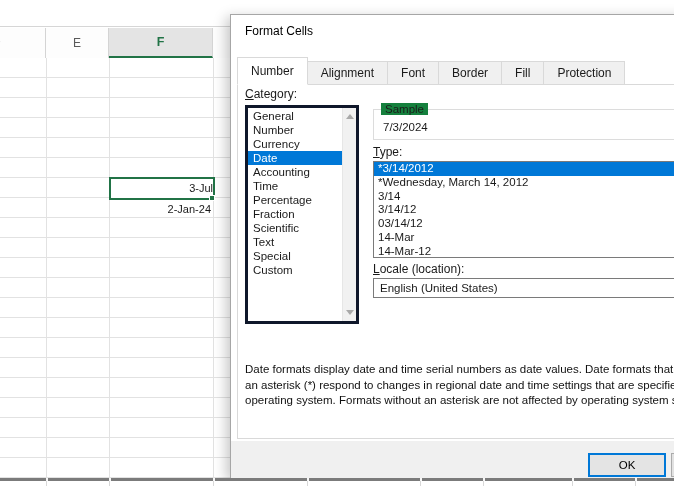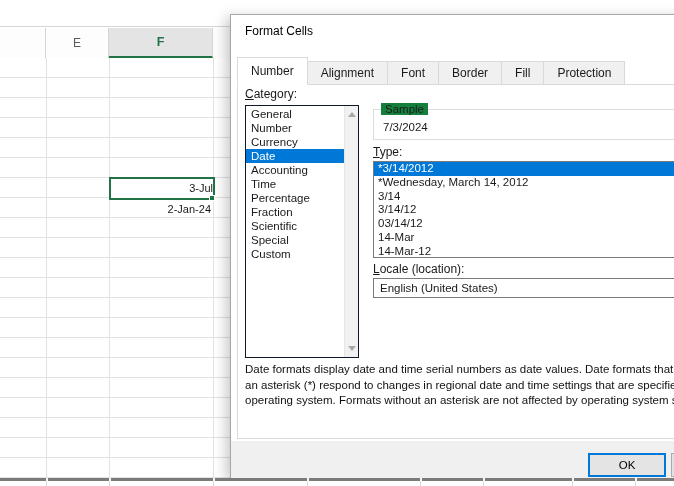--- a/index.html
+++ b/index.html
@@ -43,21 +43,21 @@
   .tabs{position:absolute;left:6px;top:42px;height:28px;display:flex;align-items:flex-end;}
   .tab{height:24px;padding:0 13px;background:#f0f0f0;border:1px solid #d9d9d9;border-left:none;
     font-size:12px;line-height:22px;color:#1a1a1a;}
   .tab:first-child{border-left:1px solid #d9d9d9;}
   .tab.active{height:28px;background:#fff;border:1px solid #d9d9d9;border-bottom:1px solid #fff;
     line-height:26px;position:relative;z-index:2;}
   .pane{position:absolute;left:6px;top:69px;width:508px;height:355px;border:1px solid #d9d9d9;background:#fff;}
   .label-key{position:absolute;font-size:12px;color:#1a1a1a;}
   .label-key::first-letter{text-decoration:underline;}
   .cat-label{left:14px;top:72px;}
-  .cat-list{position:absolute;left:14px;top:90px;width:114px;height:253px;border:1px solid #0f172a;background:#fff;}
+  .cat-list{position:absolute;left:14px;top:90px;width:114px;height:219px;border:3px solid #0f172a;background:#fff;}
   .cat-items{position:absolute;left:0;top:1px;right:14px;bottom:0;overflow:hidden;}
   .cat-item{font-size:11.5px;line-height:14px;padding-left:5px;white-space:nowrap;}
   .cat-item.selected{background:var(--blue);color:#fff;}
   .scrollbar{position:absolute;top:0;right:0;width:14px;bottom:0;background:#f1f1f1;border-left:1px solid #e6e6e6;}
   .sb-arrow{position:absolute;left:3px;width:0;height:0;border-left:4px solid transparent;border-right:4px solid transparent;}
   .sb-up{top:6px;border-bottom:5px solid #a9a9a9;}
   .sb-down{bottom:6px;border-top:5px solid #a9a9a9;}
   .sample-group{position:absolute;left:142px;top:94px;width:330px;height:31px;border:1px solid #dcdcdc;}
   .group-label{position:absolute;top:-7px;left:7px;background:#15803d;padding:0 4px;font-size:11.5px;color:#1a1a1a;}
   .sample-value{position:absolute;left:9px;top:11px;font-size:11.5px;}
@@ -146,20 +146,21 @@
     <div class="cat-items">
         <div class="cat-item">General</div>
         <div class="cat-item">Number</div>
         <div class="cat-item">Currency</div>
         <div class="cat-item selected">Date</div>
         <div class="cat-item">Accounting</div>
         <div class="cat-item">Time</div>
         <div class="cat-item">Percentage</div>
         <div class="cat-item">Fraction</div>
         <div class="cat-item">Scientific</div>
+        <div class="cat-item">Text</div>
         <div class="cat-item">Special</div>
         <div class="cat-item">Custom</div>
       </div>
     <div class="scrollbar">
       <span class="sb-arrow sb-up"></span>
       <span class="sb-arrow sb-down"></span>
     </div>
   </div>
 
   <div class="sample-group">

